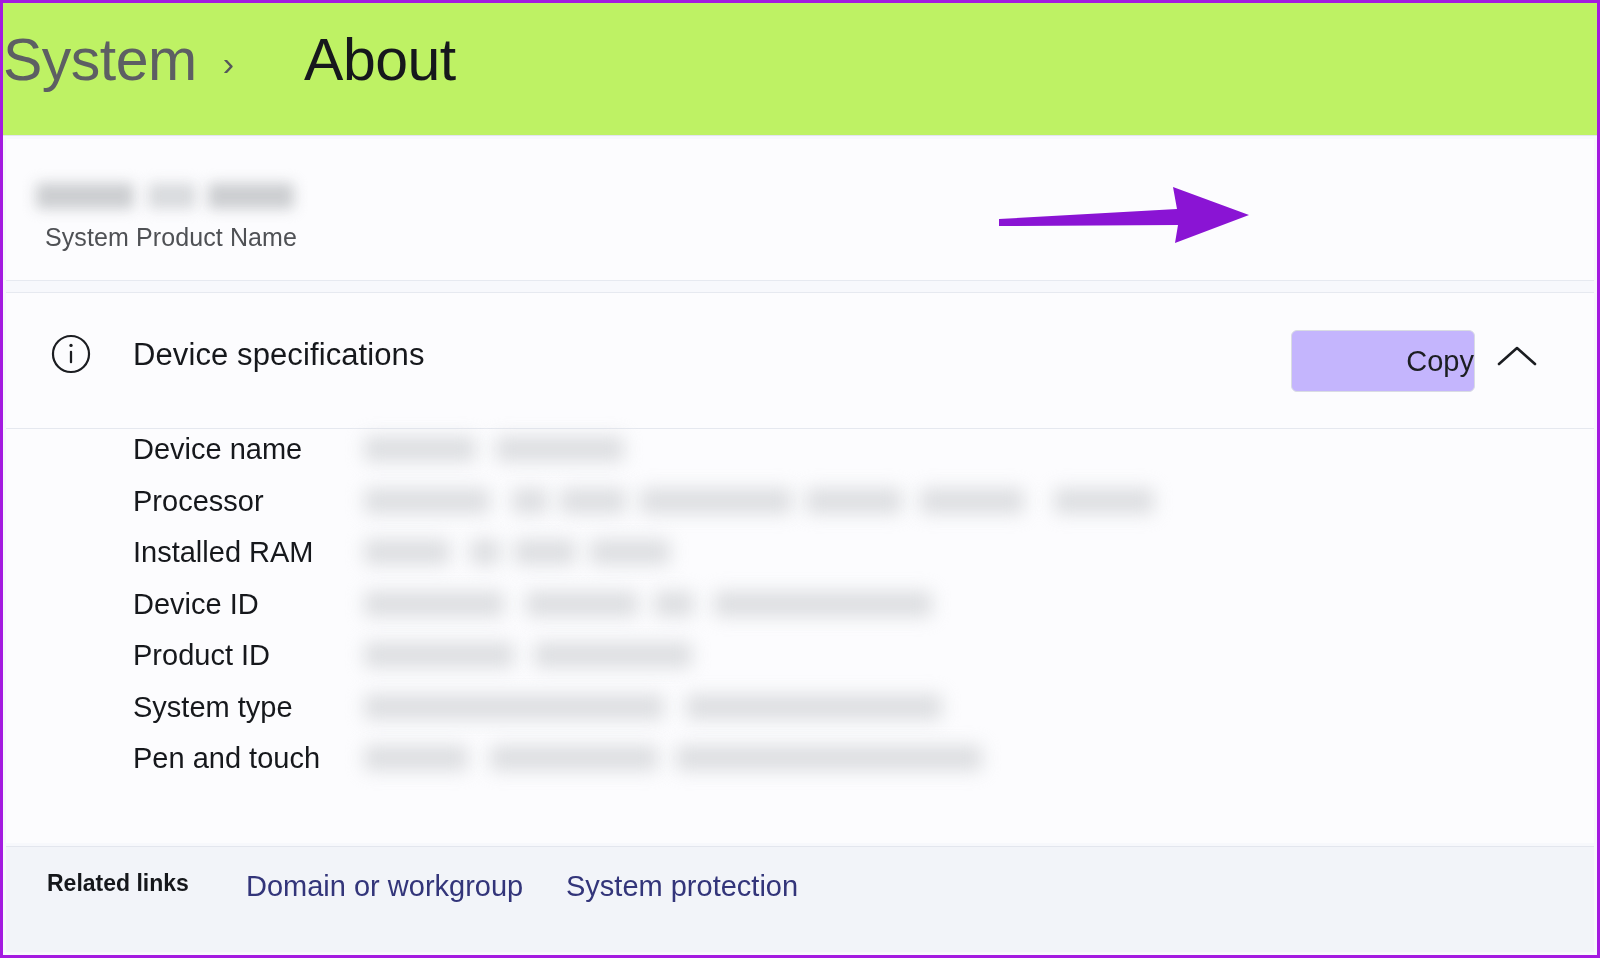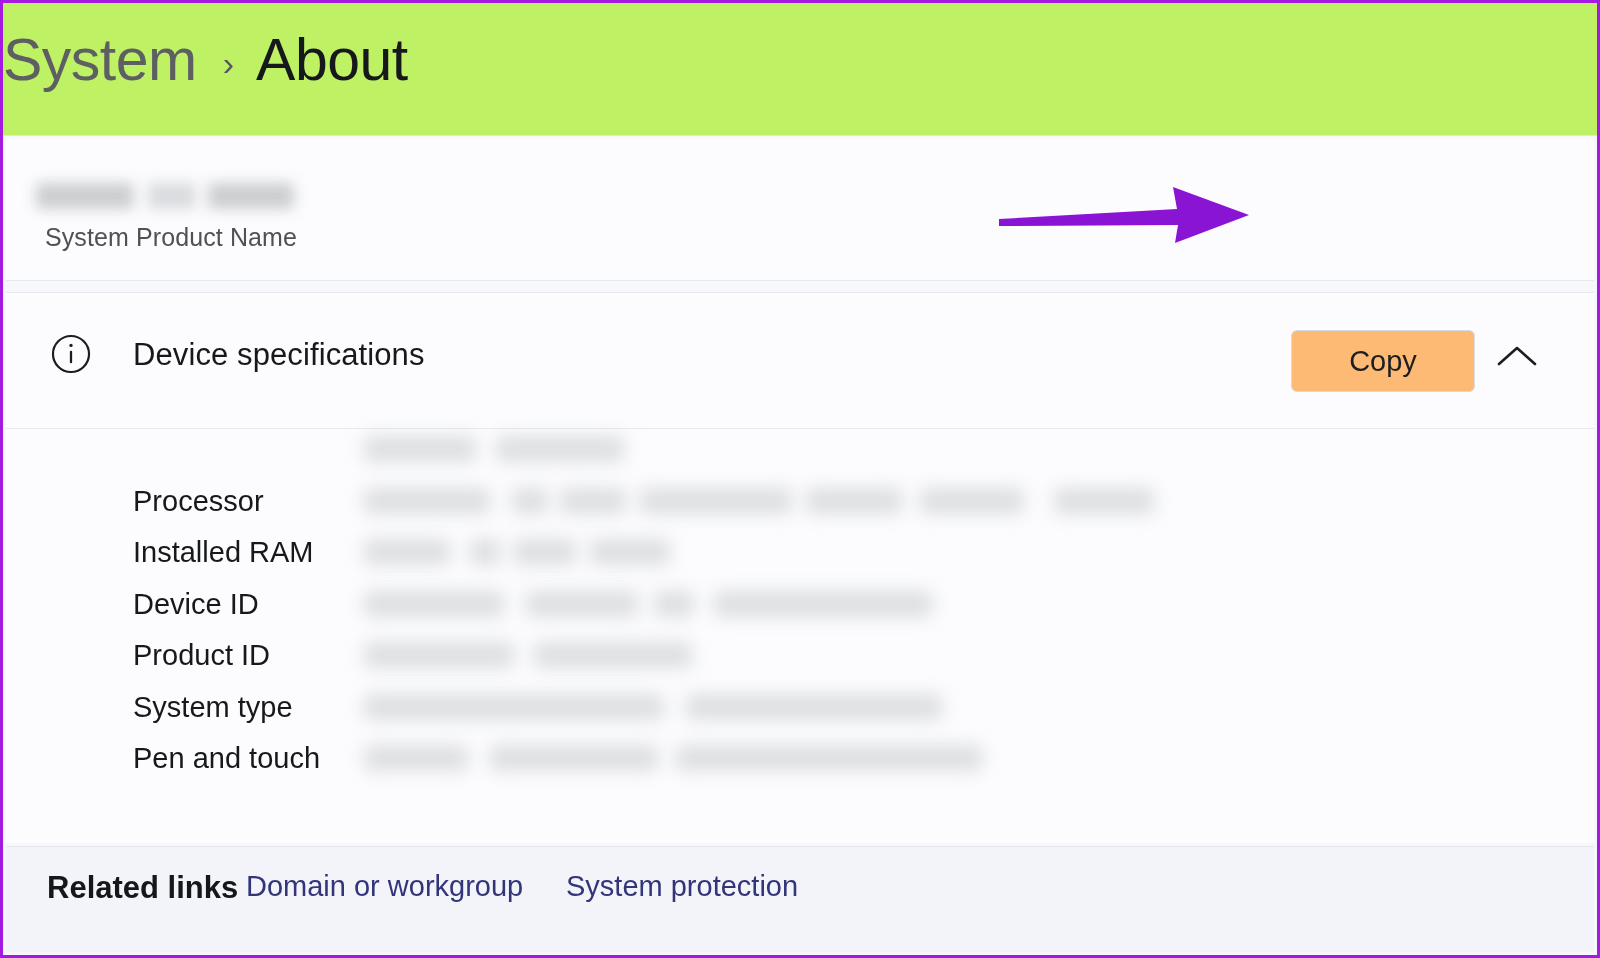--- a/index.html
+++ b/index.html
@@ -57,20 +57,21 @@
     line-height: 1;
     position: relative;
     top: 2px;
   }
   .crumb-current {
     font-size: 59px;
     font-weight: 400;
     color: #16181c;
     letter-spacing: -0.5px;
     line-height: 1;
+    margin-left: 48px;
   }
 
   
   .card {
     position: absolute;
     left: 3px;
     right: 3px;
     background: #fcfcfe;
     box-sizing: border-box;
   }
@@ -114,28 +115,29 @@
     position: absolute;
     left: 992px;
     top: 176px;
     width: 258px;
     height: 70px;
     pointer-events: none;
   }
 
   .btn {
     position: absolute;
-    background: #fdba74;
+    background: #c4b5fd;
     border: 1px solid #d9dce3;
     border-radius: 6px;
     color: #1c1e22;
     font-family: "Liberation Sans", "DejaVu Sans", sans-serif;
     cursor: pointer;
     box-sizing: border-box;
     padding: 0;
+    text-align: right;
   }
   .btn-rename {
     left: 1262px;
     top: 181px;
     width: 268px;
     height: 62px;
     font-size: 29px;
   }
   .btn-copy {
     left: 1288px;
@@ -228,21 +230,21 @@
     top: 843px;
     bottom: 3px;
     background: #f2f4f9;
     border-top: 1px solid #e3e6ee;
     box-sizing: border-box;
   }
   .related-label {
     position: absolute;
     left: 41px;
     top: 23px;
-    font-size: 31px;
+    font-size: 23px;
     font-weight: 700;
     color: #15171b;
     white-space: nowrap;
   }
   .related-link {
     position: absolute;
     top: 23px;
     font-size: 29px;
     color: #33357a;
     text-decoration: none;
@@ -290,20 +292,21 @@
         <circle cx="12" cy="12" r="10.3" fill="none" stroke="#1b1d21" stroke-width="1.25"></circle>
         <circle cx="12" cy="7.1" r="0.95" fill="#1b1d21"></circle>
         <rect x="11.35" y="10.1" width="1.3" height="7.2" rx="0.6" fill="#1b1d21"></rect>
       </svg>
       <div class="specs-title">Device specifications</div>
     </div>
 
     <div class="spec-list">
 
       <div class="spec-row">
+        <div class="spec-label">Device name</div>
         <div class="spec-value-blur" style="left:358px; width:260px;">
           <span class="vseg" style="left:0px;   width:112px;"></span>
           <span class="vseg" style="left:132px; width:128px;"></span>
         </div>
       </div>
 
       <div class="spec-row">
         <div class="spec-label">Processor</div>
         <div class="spec-value-blur" style="left:358px; width:790px;">
           <span class="vseg" style="left:0px;   width:126px;"></span>

